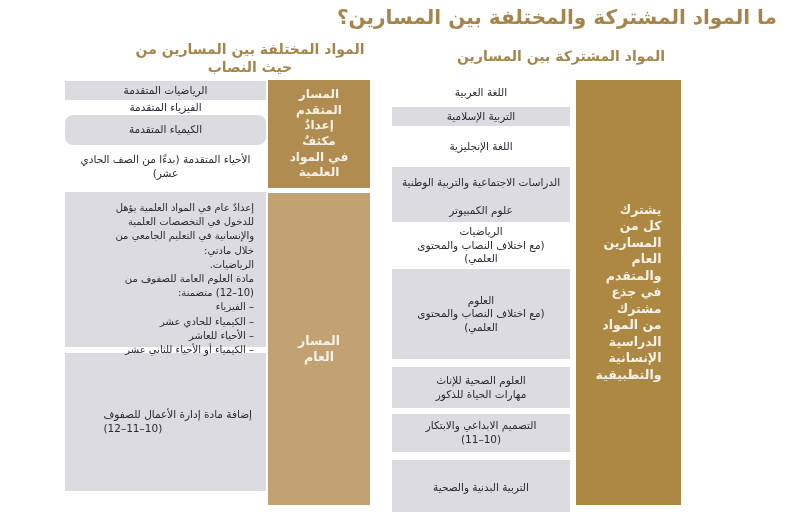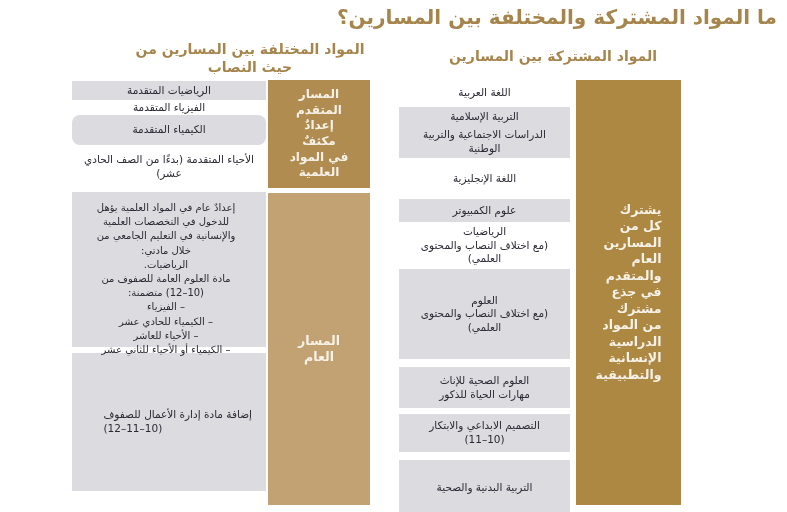--- a/index.html
+++ b/index.html
@@ -20,21 +20,21 @@
     color:#A5854C;
   }
   .col-header{
     position:absolute;
     font-size:14px; font-weight:bold;
     color:#A5854C;
     text-align:center;
     white-space:pre-line;
     line-height:1.25;
   }
-  .hdr-shared{ top:48px; right:130px; }
+  .hdr-shared{ top:48px; right:122px; }
   .hdr-diff{ top:41px; left:100px; width:300px; }
 
   
   .shared-bar{
     position:absolute; left:576px; top:80px;
     width:105px; height:425px;
     background:#AC8843;
     display:flex; align-items:center; justify-content:center;
     color:#F7F2E8; font-weight:bold; font-size:12.5px;
     text-align:right; line-height:1.32;
@@ -44,21 +44,20 @@
     position:absolute; left:392px; top:80px; width:178px;
   }
   .item{
     box-sizing:border-box;
     display:flex; align-items:center; justify-content:center;
     text-align:center;
     white-space:pre-line;
     font-size:10.5px; line-height:1.3;
     color:#2A2A35;
     padding:1px 8px;
-    margin-left:7px;
   }
   .gray{ background:#DCDBDF; }
   .r0{height:19px;margin-top:1px;}
   .r1{height:26px;}
   .r2{height:32px;}
   .r3{height:41px;}
   .r4{height:23px;}
   .r5{height:47px;}
   .r6{height:90px;}
   .r7{height:41px;margin-top:8px;}
@@ -87,21 +86,21 @@
   .diff-items{
     position:absolute; left:65px; top:80px; width:201px;
   }
   .l0{height:19px;margin-top:1px;}
   .l1{height:15px;}
   .l2{height:30px;border-radius:8px;}
   .l3{height:43px;}
   .para{
     height:155px; margin-top:4px;
     display:block;
-    text-align:center;
+    text-align:right;
     font-size:10px; line-height:1.42;
     padding:9px 12px 0 6px;
   }
   .extra{
     height:138px; margin-top:6px;
     justify-content:flex-start;
     text-align:left;
     padding:0 14px;
     font-size:10.5px;
   }
@@ -127,22 +126,22 @@
 مشترك
 من المواد
 الدراسية
 الإنسانية
 والتطبيقية</span>
   </div>
 
   <div class="shared-items">
     <div class="item r1">اللغة العربية</div>
     <div class="item gray r0">التربية الإسلامية</div>
+    <div class="item r3">اللغة الإنجليزية</div>
     <div class="item gray r2">الدراسات الاجتماعية والتربية الوطنية</div>
-    <div class="item r3">اللغة الإنجليزية</div>
     <div class="item gray r4">علوم الكمبيوتر</div>
     <div class="item r5">الرياضيات
 (مع اختلاف النصاب والمحتوى العلمي)</div>
     <div class="item gray r6">العلوم
 (مع اختلاف النصاب والمحتوى العلمي)</div>
     <div class="item gray r7">العلوم الصحية للإناث
 مهارات الحياة للذكور</div>
     <div class="item gray r8">التصميم الابداعي والابتكار
 (10–11)</div>
     <div class="item gray r9">التربية البدنية والصحية</div>

